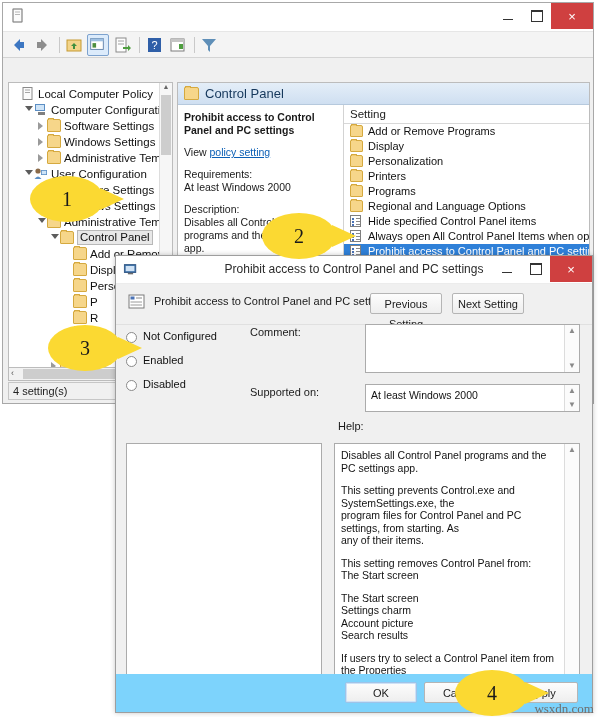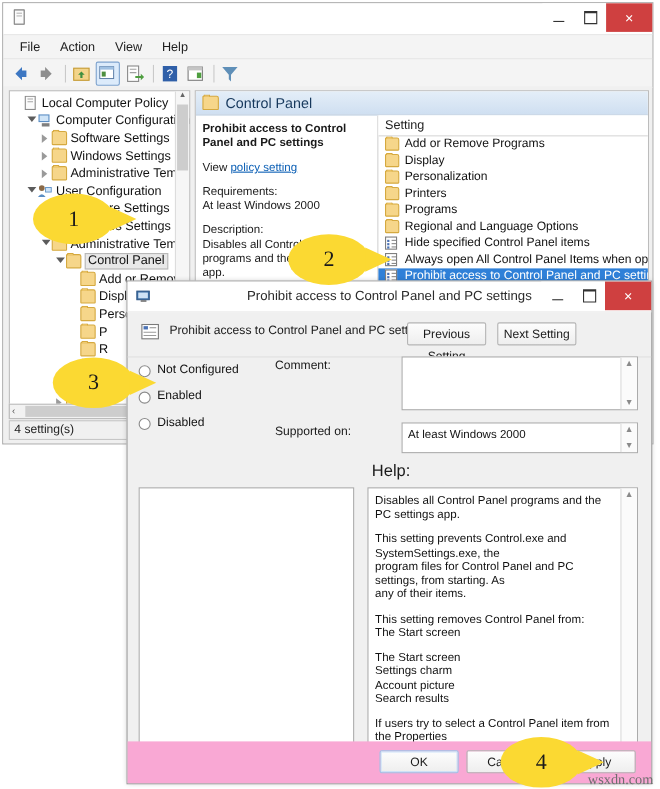--- a/index.html
+++ b/index.html
@@ -284,32 +284,32 @@
   .comment-box { left:249px; top:68px; width:215px; height:49px; }
   .supported-box { left:249px; top:128px; width:215px; height:28px; }
   .supported-box .sval { font-size:10.5px; color:#111; padding:4px 0 0 5px;}
   .fscroll {
     position:absolute; right:0; top:0; bottom:0; width:14px;
     background:#fbfbfb; border-left:1px solid #dcdcdc;
   }
   .fs-a { font-size:8px; color:#8a8a8a; text-align:center; line-height:12px;}
 
   .lbl-options { position:absolute; left:10px; top:168px; font-size:11px; color:#1a1a1a;margin-top:28px;}
-  .lbl-help { position:absolute; left:222px; top:164px; font-size:15px; color:#1a1a1a;}
+  .lbl-help { position:absolute; left:222px; top:164px; font-size:11px; color:#1a1a1a;}
   .options-box { left:10px; top:187px; width:196px; height:259px; }
   .help-box { left:218px; top:187px; width:246px; height:259px; }
   .help-text {
     position:absolute; left:0; top:0; right:15px; bottom:0;
     padding:5px 6px 0 6px; box-sizing:border-box;
     font-size:10.5px; color:#121212; line-height:12.5px;
   }
   .help-text p { margin: 0 0 10px 0; }
   .help-text .ln { display:block; }
 
-  .dlg-foot { position:absolute; left:0; right:0; bottom:0; height:38px; background:#f9a8d4;}
+  .dlg-foot { position:absolute; left:0; right:0; bottom:0; height:38px; background:#7dd3fc;}
   .btn-ok { position:absolute; right:175px; top:8px; width:72px; border-color:#9fc3e8; box-shadow: inset 0 0 0 1px #cde2f7;}
   .btn-cancel { position:absolute; right:96px; top:8px; width:72px; }
   .btn-apply { position:absolute; right:14px; top:8px; width:72px; }
 
   
   .callout {
     position: absolute;
     width: 74px; height: 46px;
     background: #fbd932;
     border-radius: 50% 50% 50% 50%;
@@ -352,26 +352,20 @@
         <div class="wbtn">
             <span class="min-glyph"></span>
           </div>
         <div class="wbtn">
             <span class="max-glyph"></span>
           </div>
         <div class="wbtn close">×</div>
       </div>
     </div>
 
-    <div class="menubar">
-      <div class="menu-item">File</div>
-      <div class="menu-item">Action</div>
-      <div class="menu-item">View</div>
-      <div class="menu-item">Help</div>
-    </div>
 
     <div class="toolbar">
       <svg class="tb-ico" viewBox="0 0 20 20">
         <path d="M11 4 L5 10 L11 16 L11 13 L15 13 L15 7 L11 7 Z" fill="#3d77c2"></path>
       </svg>
       <svg class="tb-ico" viewBox="0 0 20 20">
         <path d="M9 4 L15 10 L9 16 L9 13 L5 13 L5 7 L9 7 Z" fill="#8d8d8d"></path>
       </svg>
       <div class="tb-sep"></div>
       <svg class="tb-ico" viewBox="0 0 20 20">

